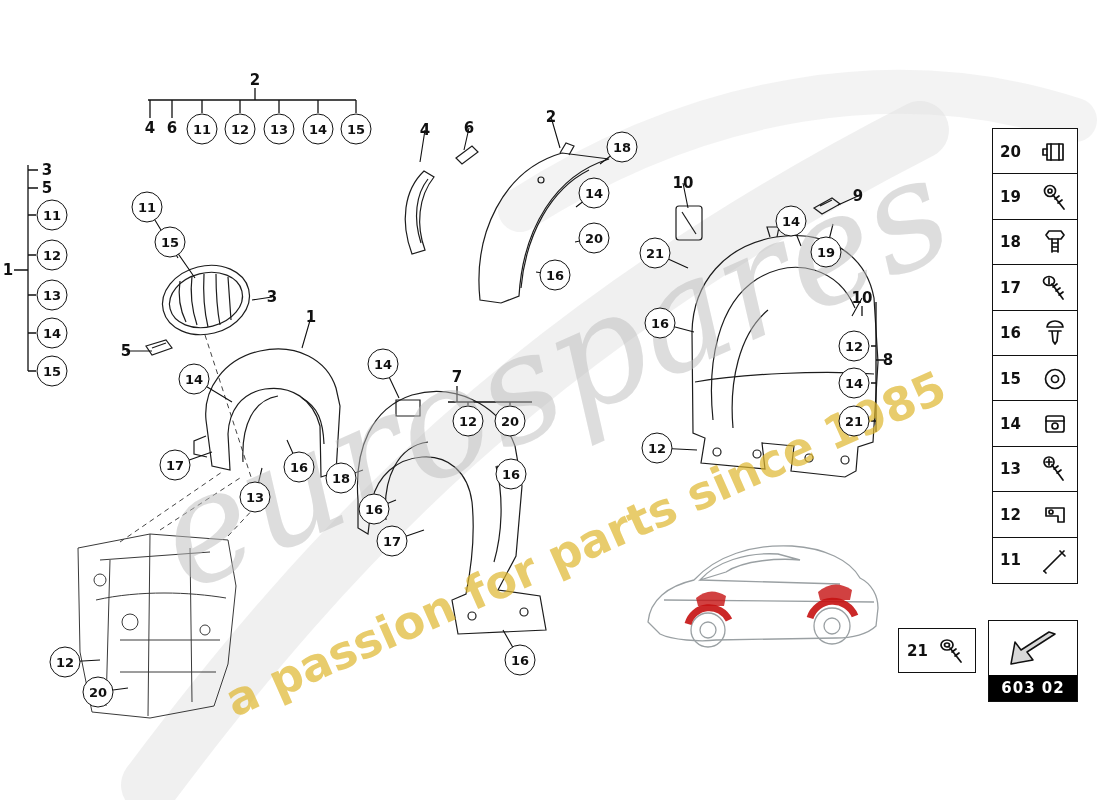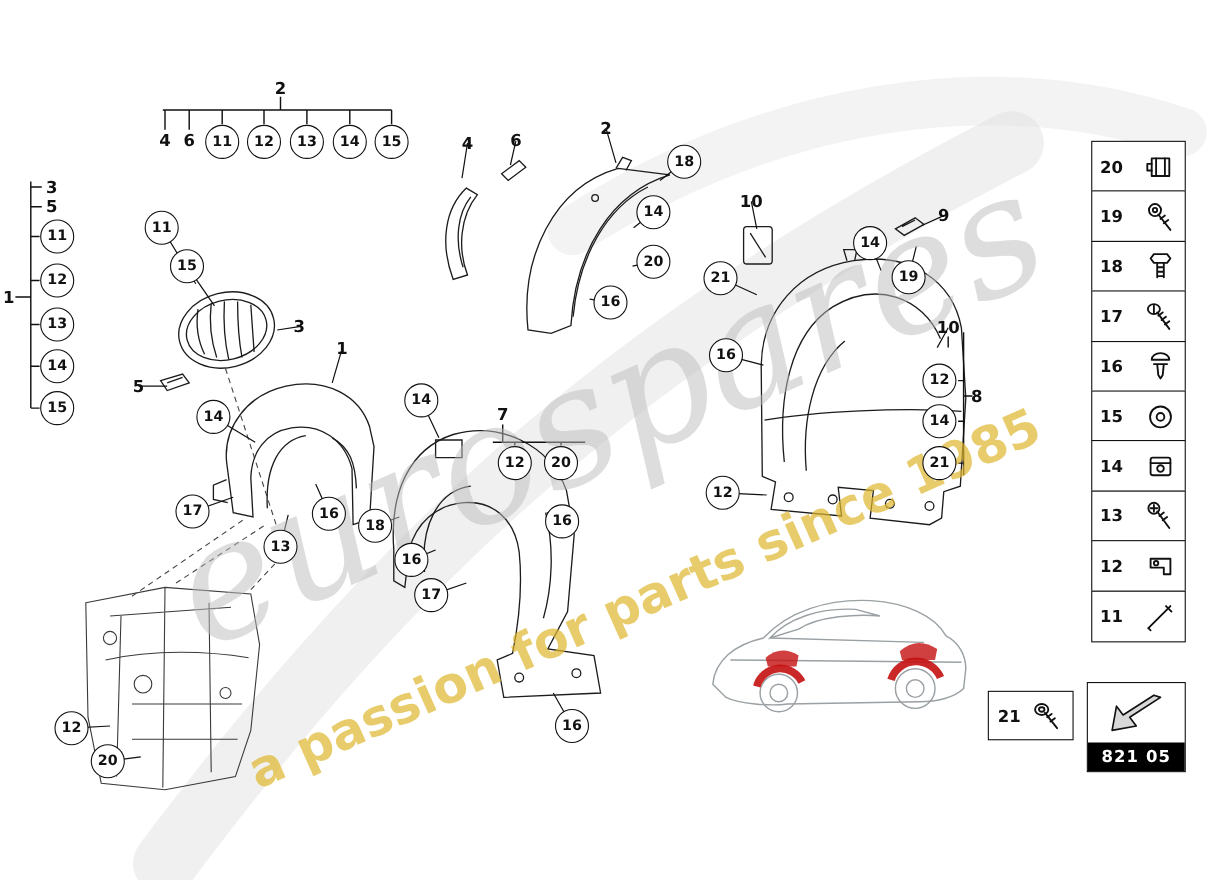--- a/index.html
+++ b/index.html
@@ -330,16 +330,16 @@
         </svg>
       </span>
     </div>
 
   <div class="codebox">
     <div class="code-arrow">
       <svg viewBox="0 0 60 44" width="60" height="44">
         <path d="M52 8 L24 26 L30 34 L8 38 L12 16 L18 24 L46 6 Z" fill="#d8d8d8" stroke="#111" stroke-width="1.5" stroke-linejoin="round"></path>
       </svg>
     </div>
-    <div class="code-bar">821 05</div>
+    <div class="code-bar">603 02</div>
   </div>
 
 </div>
 
 </body></html>

